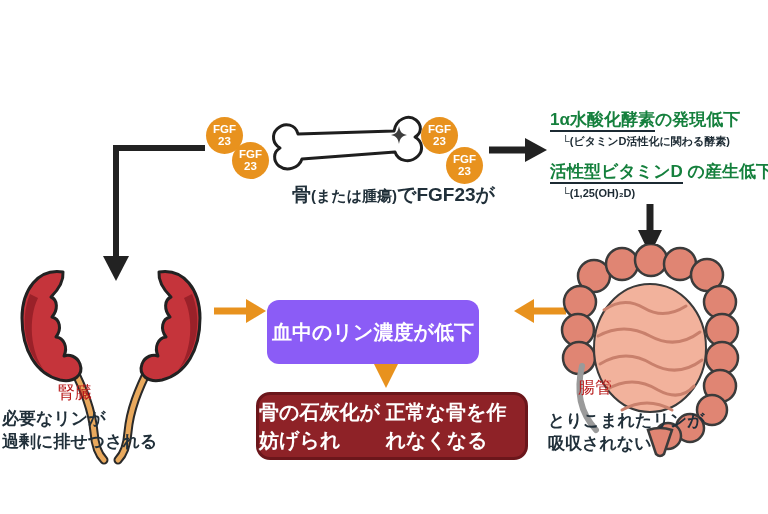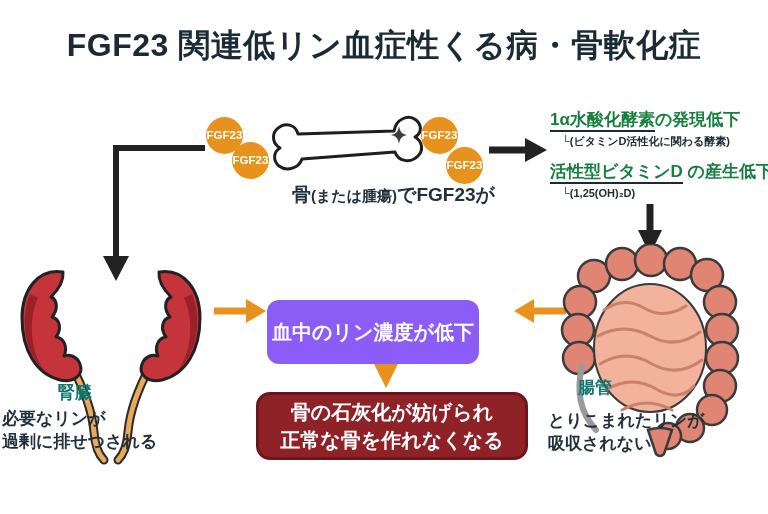--- a/index.html
+++ b/index.html
@@ -8,59 +8,58 @@
     font-family:"Liberation Sans","DejaVu Sans",sans-serif;color:#1d2a33;
   }
   .abs{position:absolute;}
   .page-title{
     top:24px;left:0;width:768px;text-align:center;
     font-size:32px;font-weight:800;letter-spacing:.5px;color:#1c2a33;
   }
   
   .badge{
     width:37px;height:37px;border-radius:50%;background:#E8921E;
-    display:flex;flex-direction:row;align-items:center;justify-content:center;
+    display:flex;flex-direction:column;align-items:center;justify-content:center;
     color:#fff;font-weight:800;font-size:11.5px;line-height:11.5px;z-index:3;
   }
   
   .bone-caption{
     top:182px;left:195px;width:300px;text-align:right;
     font-weight:800;color:#21303a;font-size:19px;line-height:25px;
   }
   .bone-caption .paren{font-size:15px;}
   
   .vd-head{font-size:17px;font-weight:800;color:#15803d;white-space:nowrap;}
   .vd-head .ul{border-bottom:2.5px solid #1c2a33;padding-bottom:1px;}
   .vd-note{font-size:11px;font-weight:700;color:#1c2a33;white-space:nowrap;}
   
-  .organ-label{font-size:17px;font-weight:700;color:#0f766e;z-index:4;}
+  .organ-label{font-size:17px;font-weight:400;color:#b91c1c;z-index:4;}
   .organ-caption{
     text-align:left;font-size:17px;font-weight:800;color:#21303a;line-height:23px;z-index:4;
   }
   
   .center-box{
     top:279px;left:267px;width:212px;height:64px;background:#8b5cf6;border-radius:12px;
     display:flex;align-items:center;justify-content:center;
     color:#fff;font-size:20px;font-weight:800;z-index:2;margin-top:21px;
   }
   .result-box{
     top:392px;left:256px;width:272px;height:68px;background:#8E2227;
     border:3px solid #6b161b;border-radius:14px;box-sizing:border-box;
-    display:flex;flex-direction:column;align-items:center;justify-content:center;
+    display:flex;flex-direction:row;align-items:center;justify-content:center;
     color:#fff;font-size:20px;font-weight:800;line-height:28px;z-index:2;
   }
   svg{display:block;}
   .arrow-layer{top:0;left:0;pointer-events:none;z-index:1;}
 </style>
 </head>
 <body>
 
 <div class="canvas">
 
-  <div class="abs page-title">FGF23 関連低リン血症性くる病・骨軟化症</div>
 
   <svg class="abs arrow-layer" width="768" height="514">
 
     <g>
       <path d="M 205 148 L 116 148 L 116 258" stroke="#222222" stroke-width="6" fill="none"></path>
       <polygon points="103,256 129,256 116,281" fill="#222222"></polygon>
     </g>
 
     <g>
       <path d="M 489 150 L 525 150" stroke="#222222" stroke-width="7" fill="none"></path>

